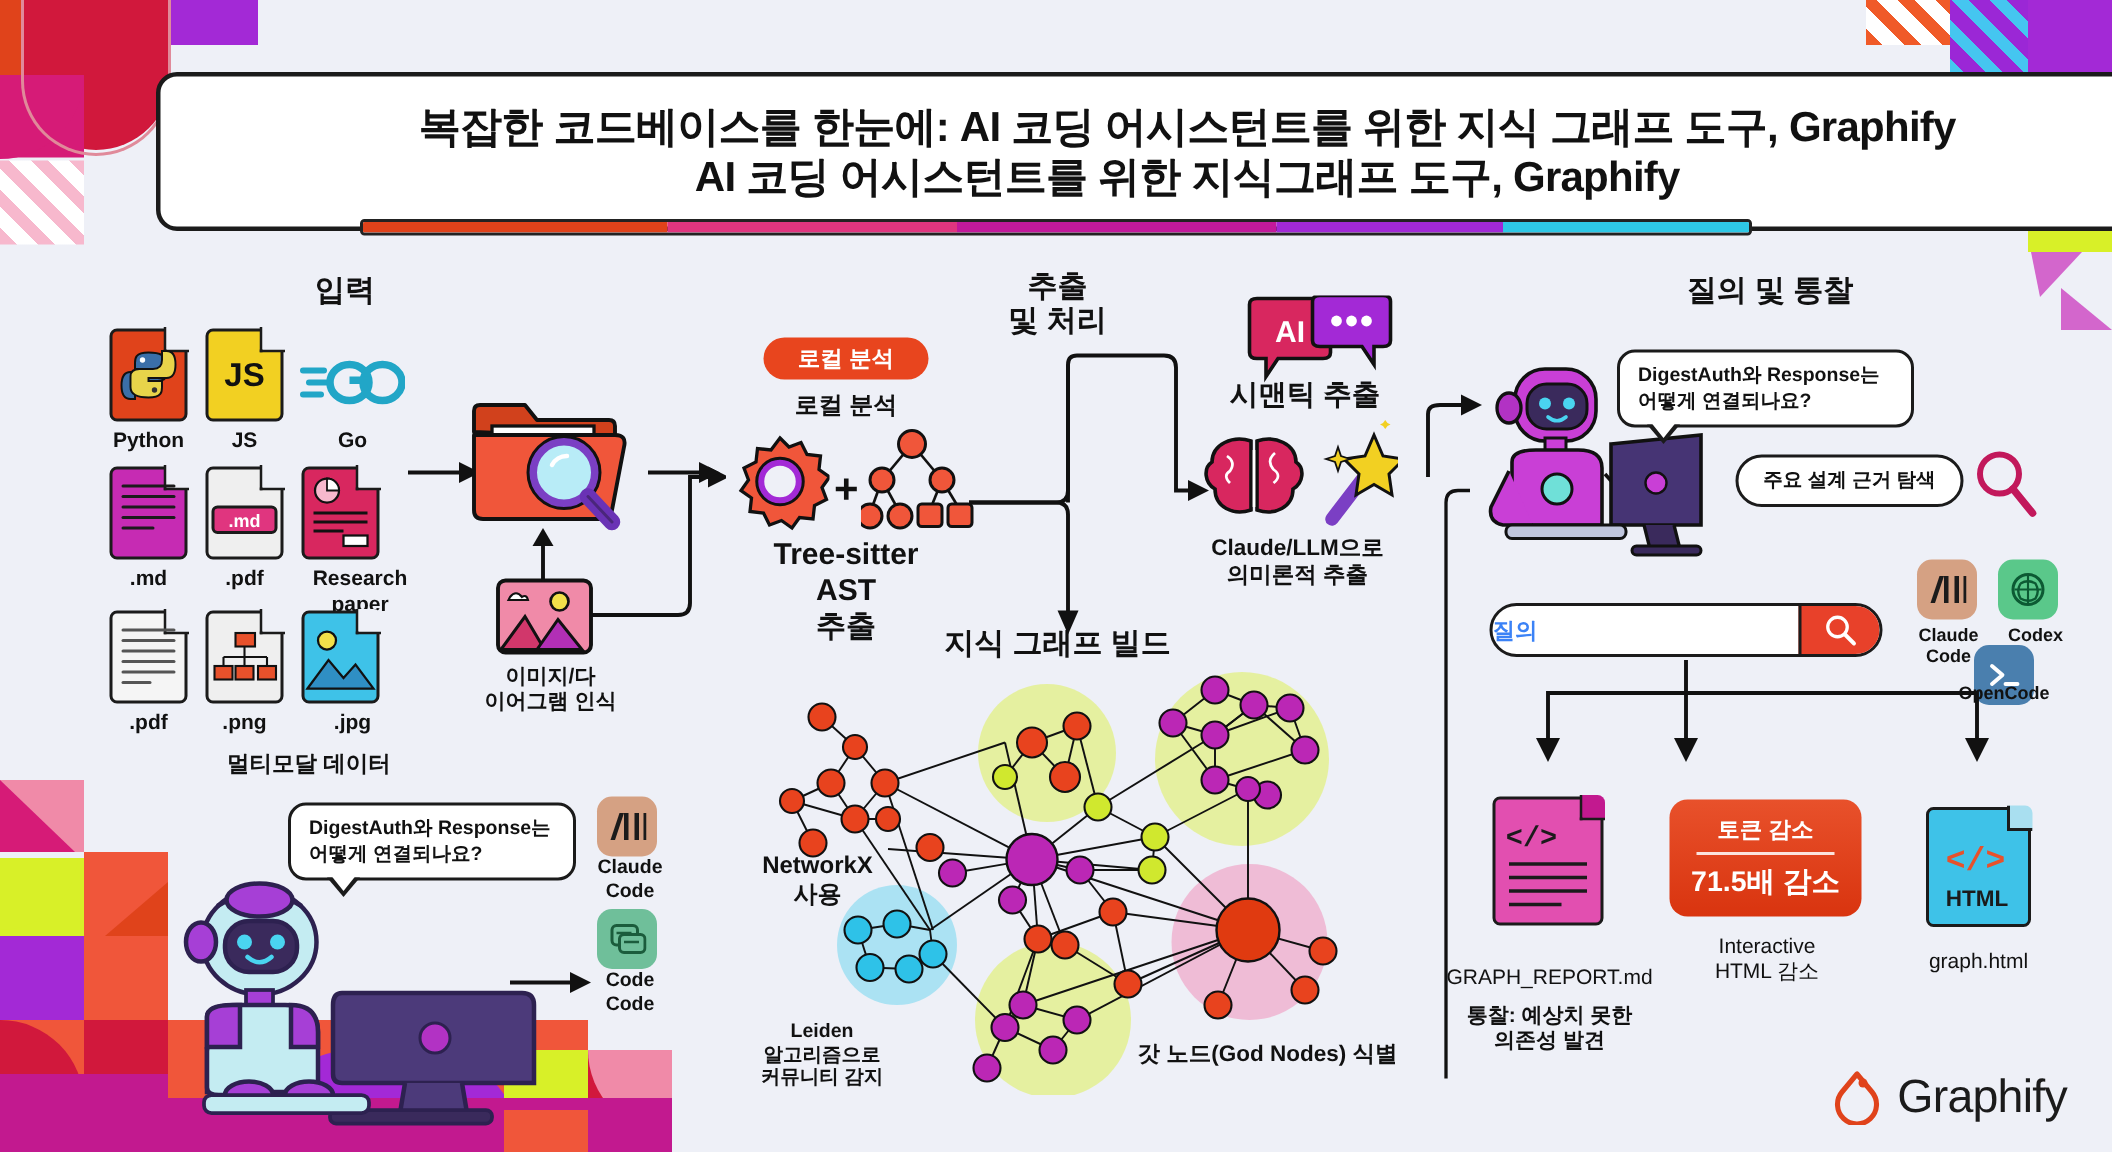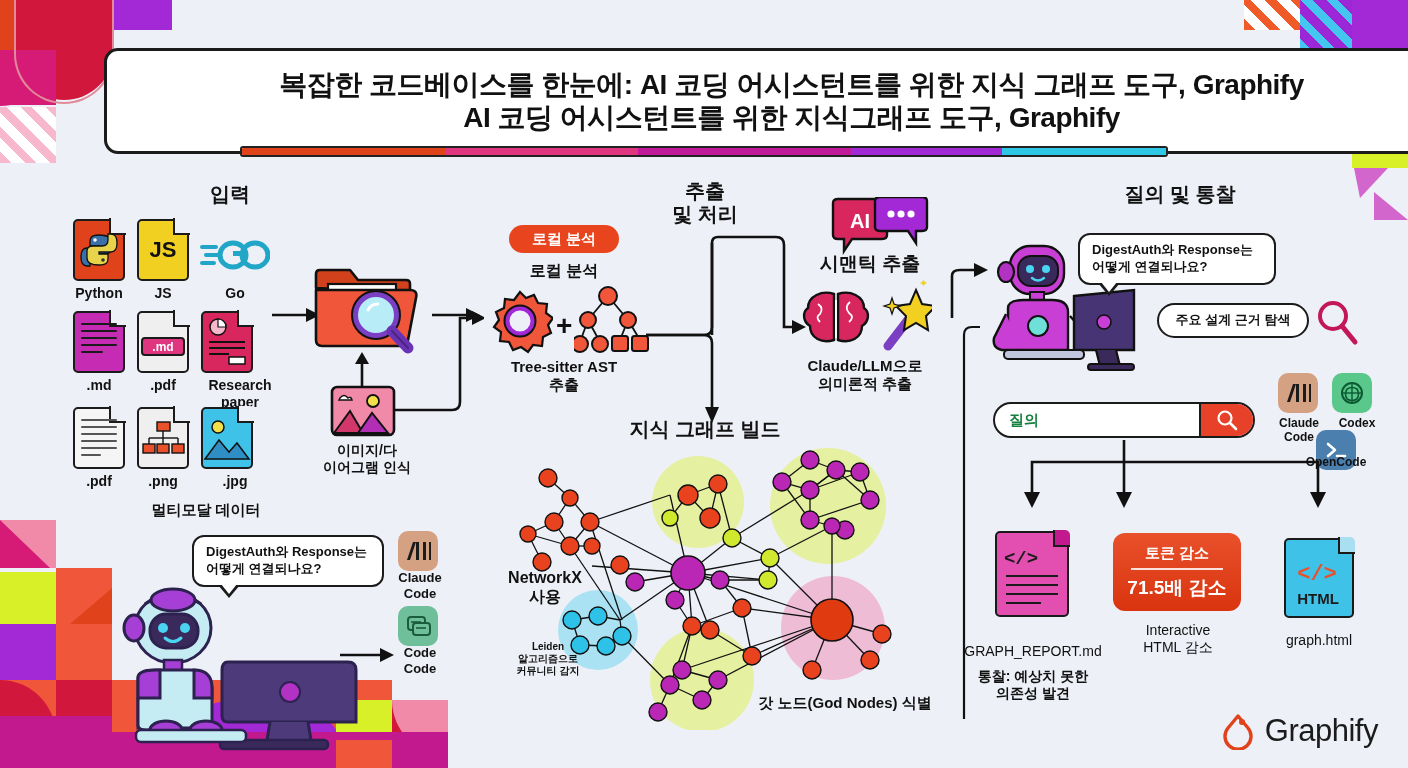--- a/index.html
+++ b/index.html
@@ -109,22 +109,22 @@
 
   
   #search-box {
     position: absolute; left: 993px; top: 402px;
     width: 262px; height: 36px;
     background: #fff; border: 2.5px solid #1b1b1b;
     border-radius: 999px; display: flex; align-items: center;
     overflow: hidden;
   }
   #search-input-text {
-    flex: 1; padding-left: 14px; font-size: 15px;
-    font-weight: bold; color: #15803d;
+    flex: 1; font-size: 15px;
+    font-weight: bold; color: #3b82f6;
   }
   #search-btn {
     width: 54px; height: 100%; background: #e8412a;
     display: flex; align-items: center; justify-content: center;
     border-left: 2.5px solid #1b1b1b;
   }
 
   
   .apptile {
     position: absolute; width: 40px; height: 40px;
@@ -401,21 +401,21 @@
         <line x1="54" y1="38" x2="66" y2="58"></line>
     </g>
     <circle cx="34" cy="14" r="9" fill="#f0563a" stroke="#111" stroke-width="2"></circle>
     <circle cx="14" cy="38" r="8" fill="#f0563a" stroke="#111" stroke-width="2"></circle>
     <circle cx="54" cy="38" r="8" fill="#f0563a" stroke="#111" stroke-width="2"></circle>
     <circle cx="6" cy="62" r="8" fill="#f0563a" stroke="#111" stroke-width="2"></circle>
     <circle cx="26" cy="62" r="8" fill="#f0563a" stroke="#111" stroke-width="2"></circle>
     <rect x="38" y="54" width="16" height="15" rx="2.5" fill="#f0563a" stroke="#111" stroke-width="2"></rect>
     <rect x="58" y="54" width="16" height="15" rx="2.5" fill="#f0563a" stroke="#111" stroke-width="2"></rect>
   </svg>
-  <div class="cap" style="left:494px;top:358px;width:140px;font-size:15px;white-space:pre-line;text-align:center;">Tree-sitter AST
+  <div class="cap" style="left:494px;top:358px;width:140px;font-size:20px;white-space:pre-line;text-align:center;">Tree-sitter AST
 추출</div>
 
   <svg style="position:absolute;left:646px;top:235px;" width="160" height="195">
     <path d="M0 100 L58 100 Q66 100 66 92 L66 8 Q66 2 72 2 L130 2 Q138 2 138 10 L138 92 L152 92" fill="none" stroke="#111" stroke-width="2.6"></path>
     <polygon points="146,85 160,92 146,99" fill="#111"></polygon>
     <path d="M0 100 L58 100 Q66 100 66 108 L66 175" fill="none" stroke="#111" stroke-width="2.6"></path>
     <polygon points="59,172 66,188 73,172" fill="#111"></polygon>
     <line x1="66" y1="100" x2="66" y2="8" stroke="#111" stroke-width="2.6"></line>
   </svg>
 
@@ -592,21 +592,21 @@
 
       <circle cx="362" cy="190" r="21" fill="#e03a10" stroke="#111" stroke-width="1.6"></circle>
       <circle cx="412" cy="204" r="9" fill="#e8431e" stroke="#111" stroke-width="1.4"></circle>
       <circle cx="400" cy="230" r="9" fill="#e8431e" stroke="#111" stroke-width="1.4"></circle>
       <circle cx="342" cy="240" r="9" fill="#e8431e" stroke="#111" stroke-width="1.4"></circle>
     </g>
   </svg>
 
   <div class="cap" style="left:490px;top:568px;width:110px;font-size:16px;white-space:pre-line;">NetworkX
 사용</div>
-  <div class="cap" style="left:483px;top:641px;width:130px;font-size:10px;white-space:pre-line;">Leiden
+  <div class="cap" style="left:483px;top:679px;width:130px;font-size:13px;white-space:pre-line;">Leiden
 알고리즘으로
 커뮤니티 감지</div>
   <div class="cap" style="left:740px;top:694px;width:210px;font-size:15px;">갓 노드(God Nodes) 식별</div>
 
   <svg style="position:absolute;left:940px;top:305px;" width="56" height="420">
     <path d="M24 414 L24 30 Q24 22 32 22 L40 22" fill="none" stroke="#111" stroke-width="2.2"></path>
   </svg>
 
   <svg style="position:absolute;left:988px;top:238px;" width="150" height="140">
 

